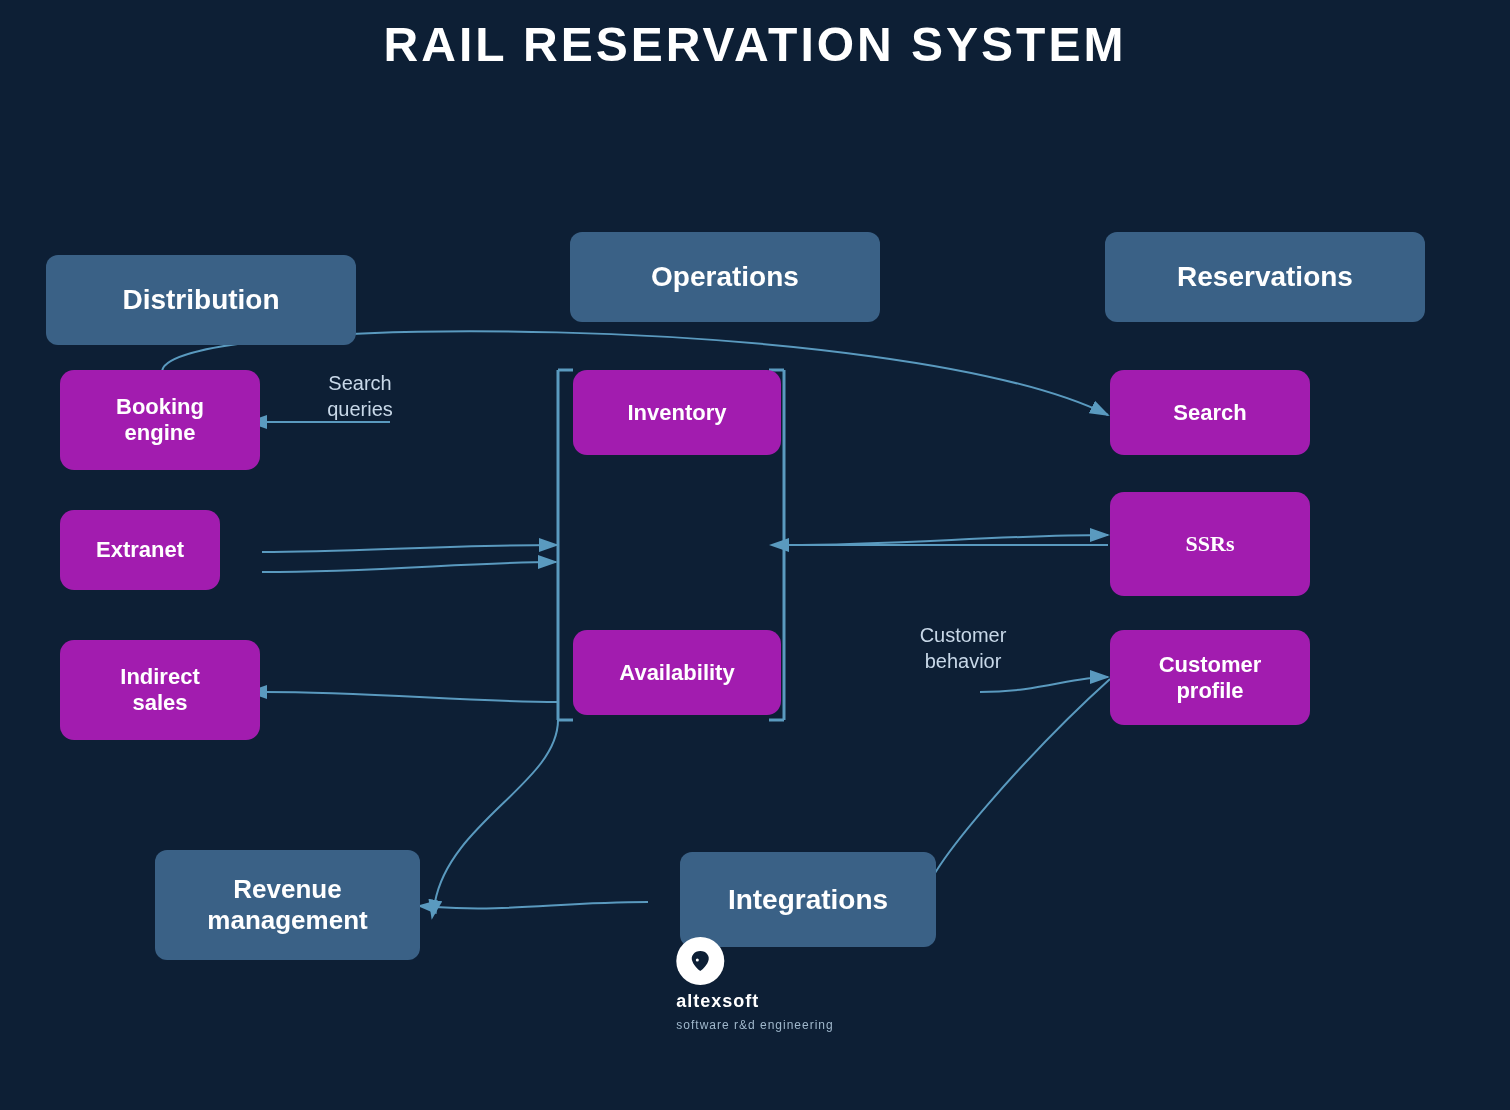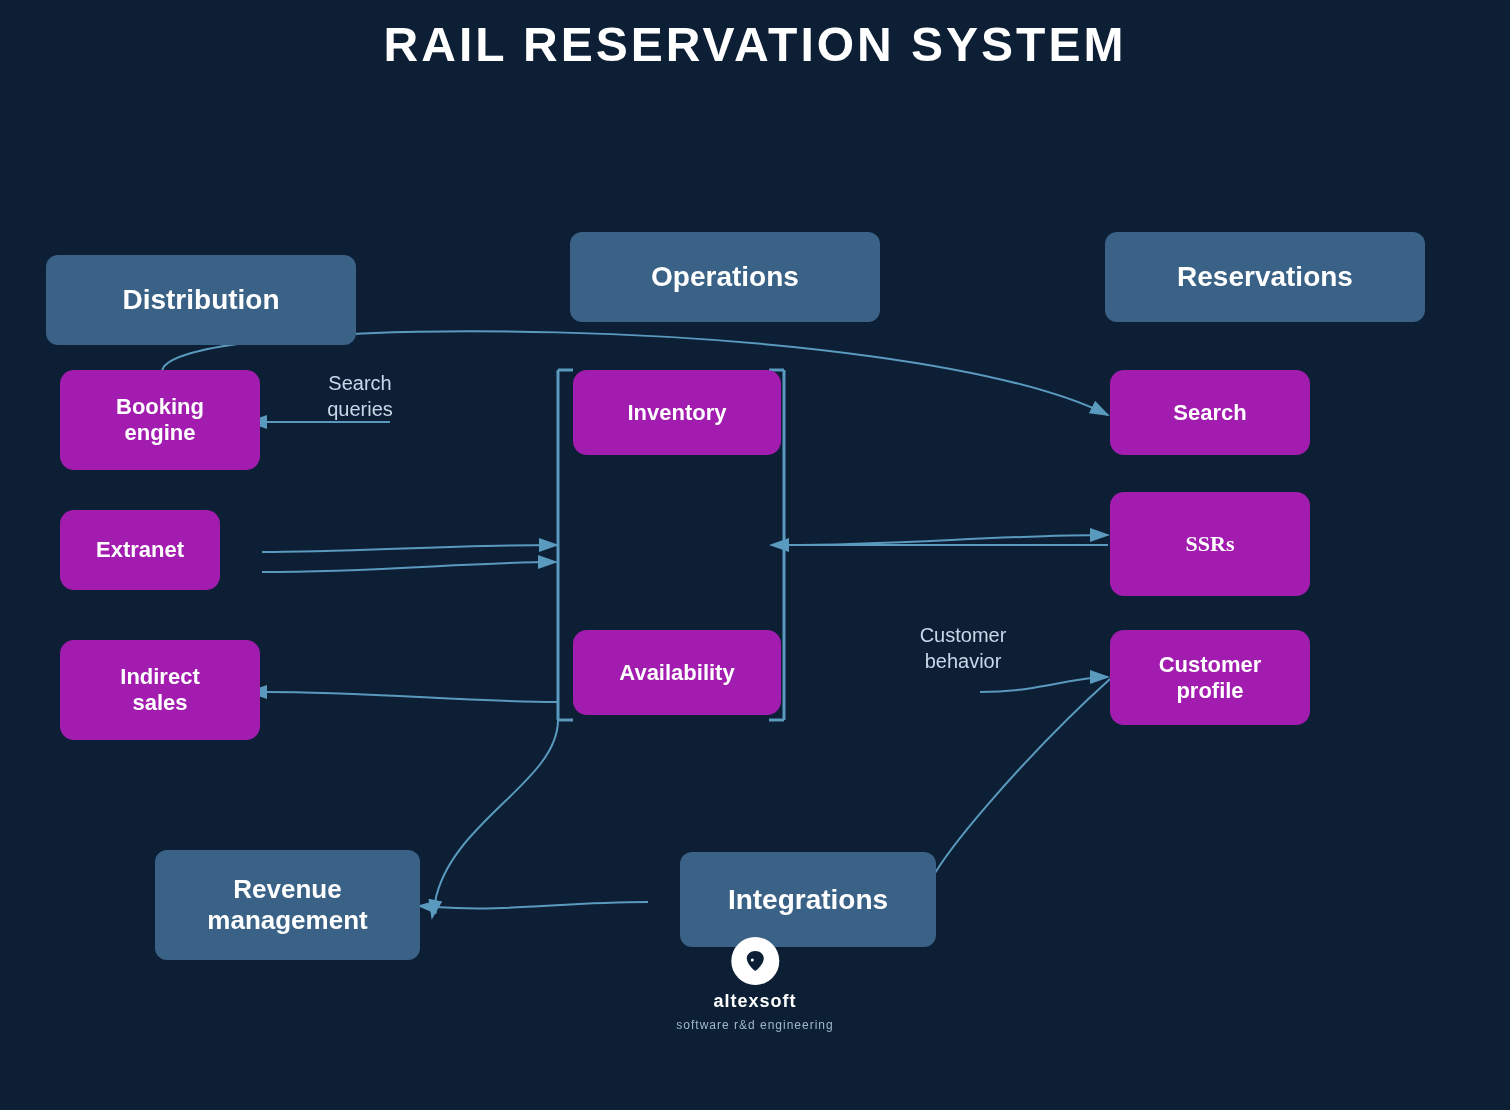--- a/index.html
+++ b/index.html
@@ -79,21 +79,21 @@
     }
 
     
     .logo-area {
       position: absolute;
       bottom: 30px;
       left: 50%;
       transform: translateX(-50%);
       display: flex;
       flex-direction: column;
-      align-items: center;
+      align-items: flex-start;
       gap: 6px;
     }
 
     .logo-circle {
       width: 48px;
       height: 48px;
       background-color: #ffffff;
       border-radius: 50%;
       display: flex;
       align-items: center;

